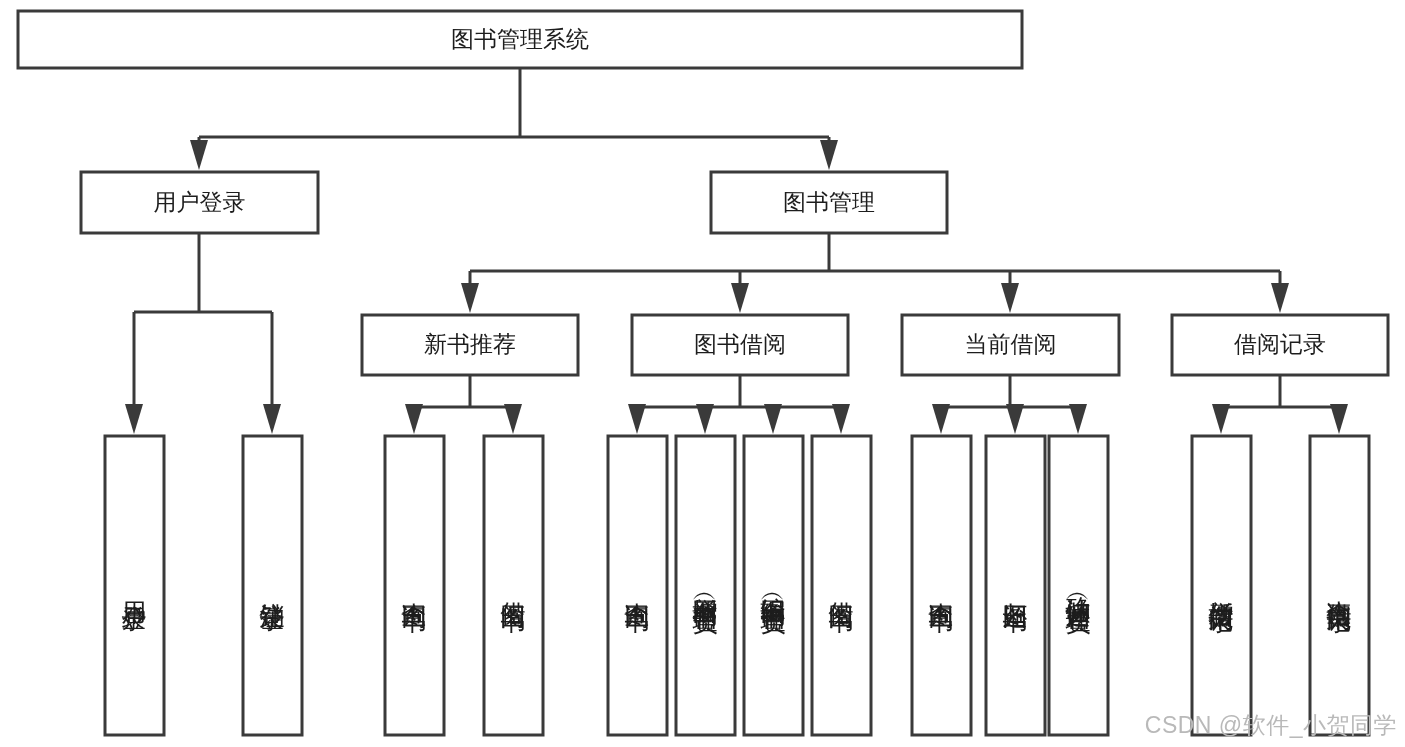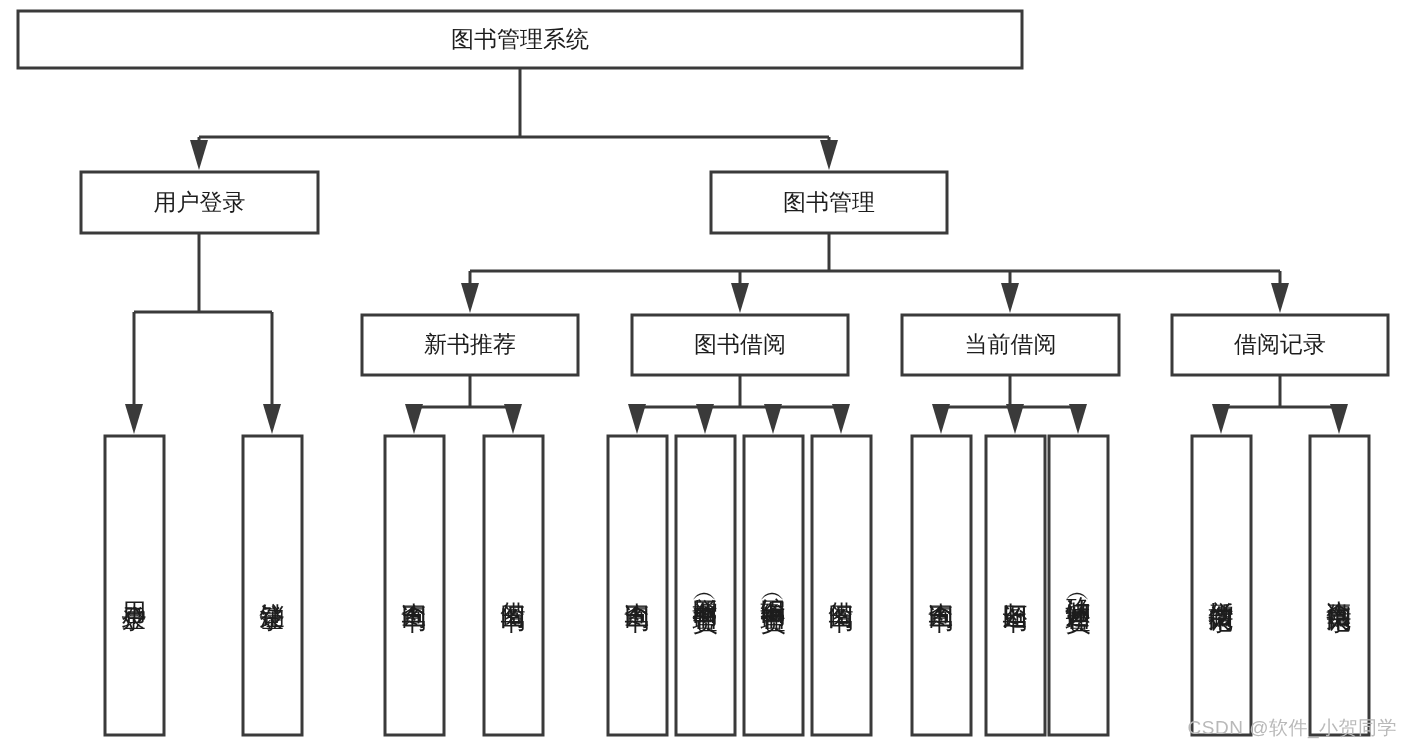--- a/index.html
+++ b/index.html
@@ -61,21 +61,21 @@
     justify-content: center;
     white-space: pre;
     text-align: center;
     pointer-events: none;
   }
   .watermark {
     position: absolute;
     right: 8px;
     bottom: 6px;
     font-family: "Liberation Sans", "DejaVu Sans", sans-serif;
-    font-size: 19px;
+    font-size: 23px;
     color: #b9b9b9;
     white-space: nowrap;
     letter-spacing: 0.5px;
   }
 </style>
 </head>
 <body>
 
 <div id="diagram-root">
 

